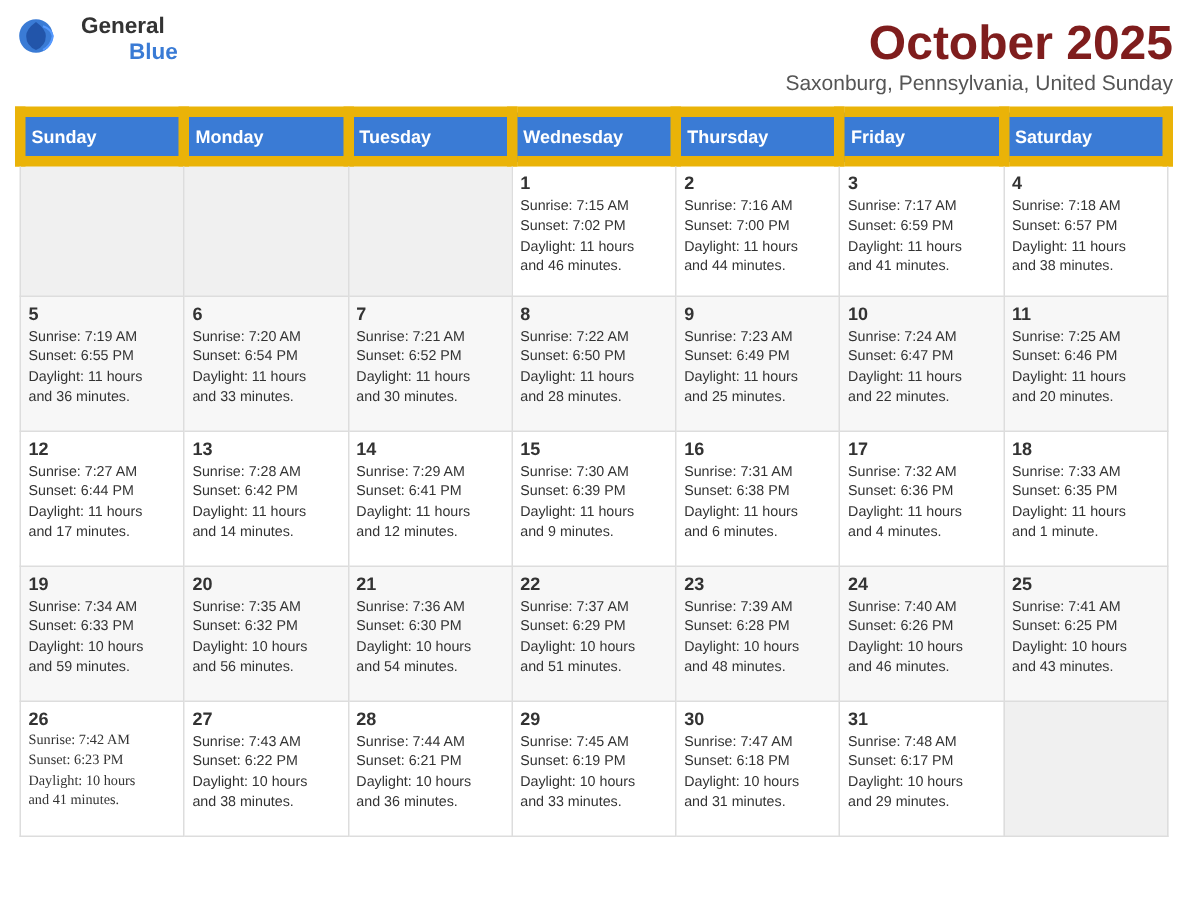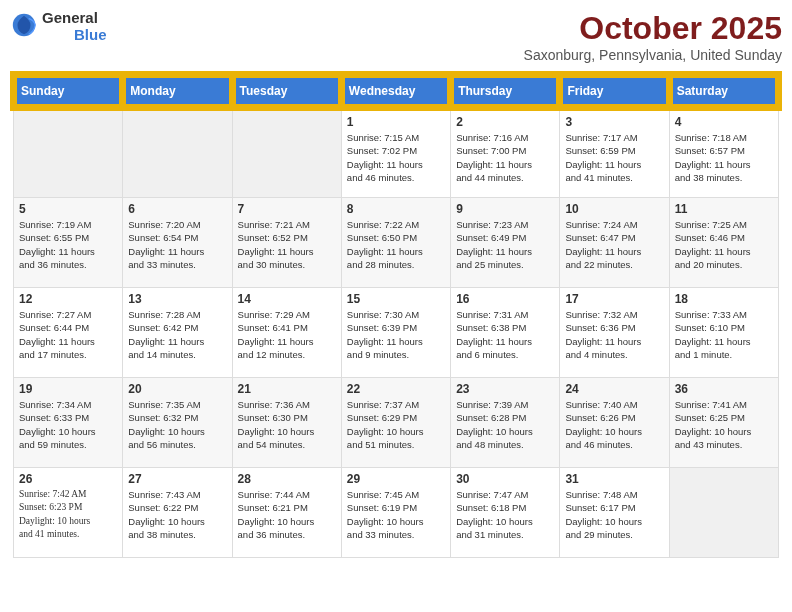--- a/index.html
+++ b/index.html
@@ -12,21 +12,21 @@
     }
     .header-area {
       display: flex;
       justify-content: space-between;
       align-items: flex-start;
       margin-bottom: 8px;
     }
     .logo {
       display: flex;
       align-items: flex-end;
-      gap: 4px;
+      gap: 16px;
     }
     .logo-text-general {
       font-size: 15px;
       font-weight: bold;
       color: #333;
       line-height: 1.1;
     }
     .logo-text-blue {
       font-size: 15px;
       font-weight: bold;
@@ -250,21 +250,21 @@
         <td>
           <div class="day-number">17</div>
           <div class="day-info" style="white-space: pre-line;">Sunrise: 7:32 AM
 Sunset: 6:36 PM
 Daylight: 11 hours
 and 4 minutes.</div>
         </td>
         <td>
           <div class="day-number">18</div>
           <div class="day-info" style="white-space: pre-line;">Sunrise: 7:33 AM
-Sunset: 6:10 PM
+Sunset: 6:35 PM
 Daylight: 11 hours
 and 1 minute.</div>
         </td>
       </tr>
       <tr>
         <td>
           <div class="day-number">19</div>
           <div class="day-info" style="white-space: pre-line;">Sunrise: 7:34 AM
 Sunset: 6:33 PM
 Daylight: 10 hours
@@ -299,21 +299,21 @@
 and 48 minutes.</div>
         </td>
         <td>
           <div class="day-number">24</div>
           <div class="day-info" style="white-space: pre-line;">Sunrise: 7:40 AM
 Sunset: 6:26 PM
 Daylight: 10 hours
 and 46 minutes.</div>
         </td>
         <td>
-          <div class="day-number">36</div>
+          <div class="day-number">25</div>
           <div class="day-info" style="white-space: pre-line;">Sunrise: 7:41 AM
 Sunset: 6:25 PM
 Daylight: 10 hours
 and 43 minutes.</div>
         </td>
       </tr>
       <tr>
         <td>
           <div class="day-number">26</div>
           <div class="day-info" style="white-space: pre-line; font-family: Liberation Serif, serif;">Sunrise: 7:42 AM

